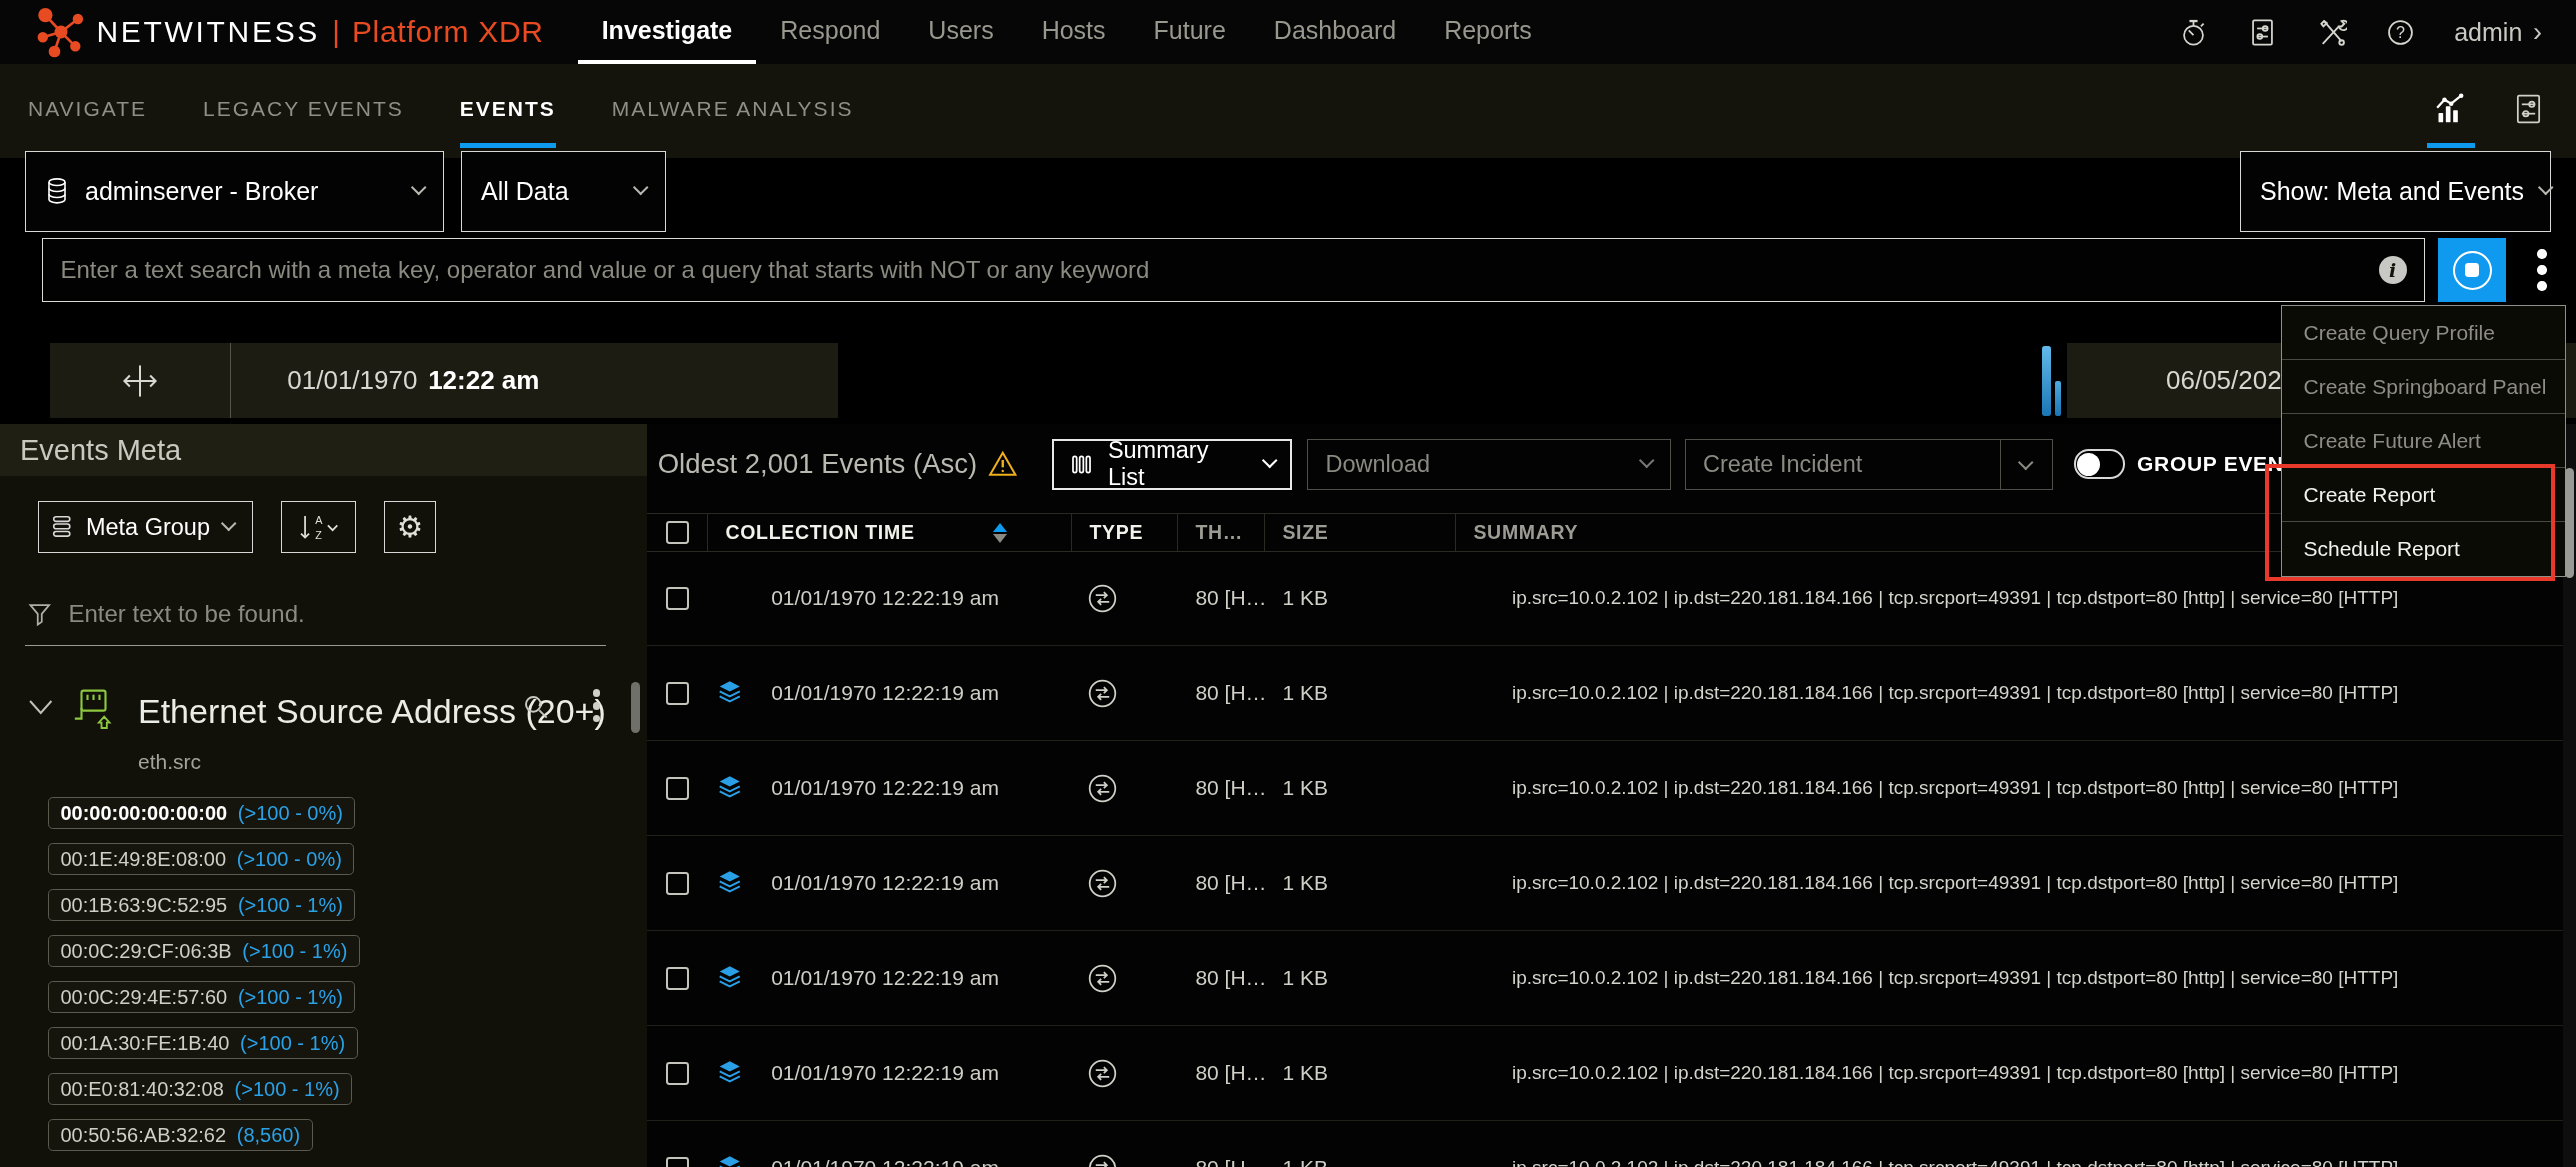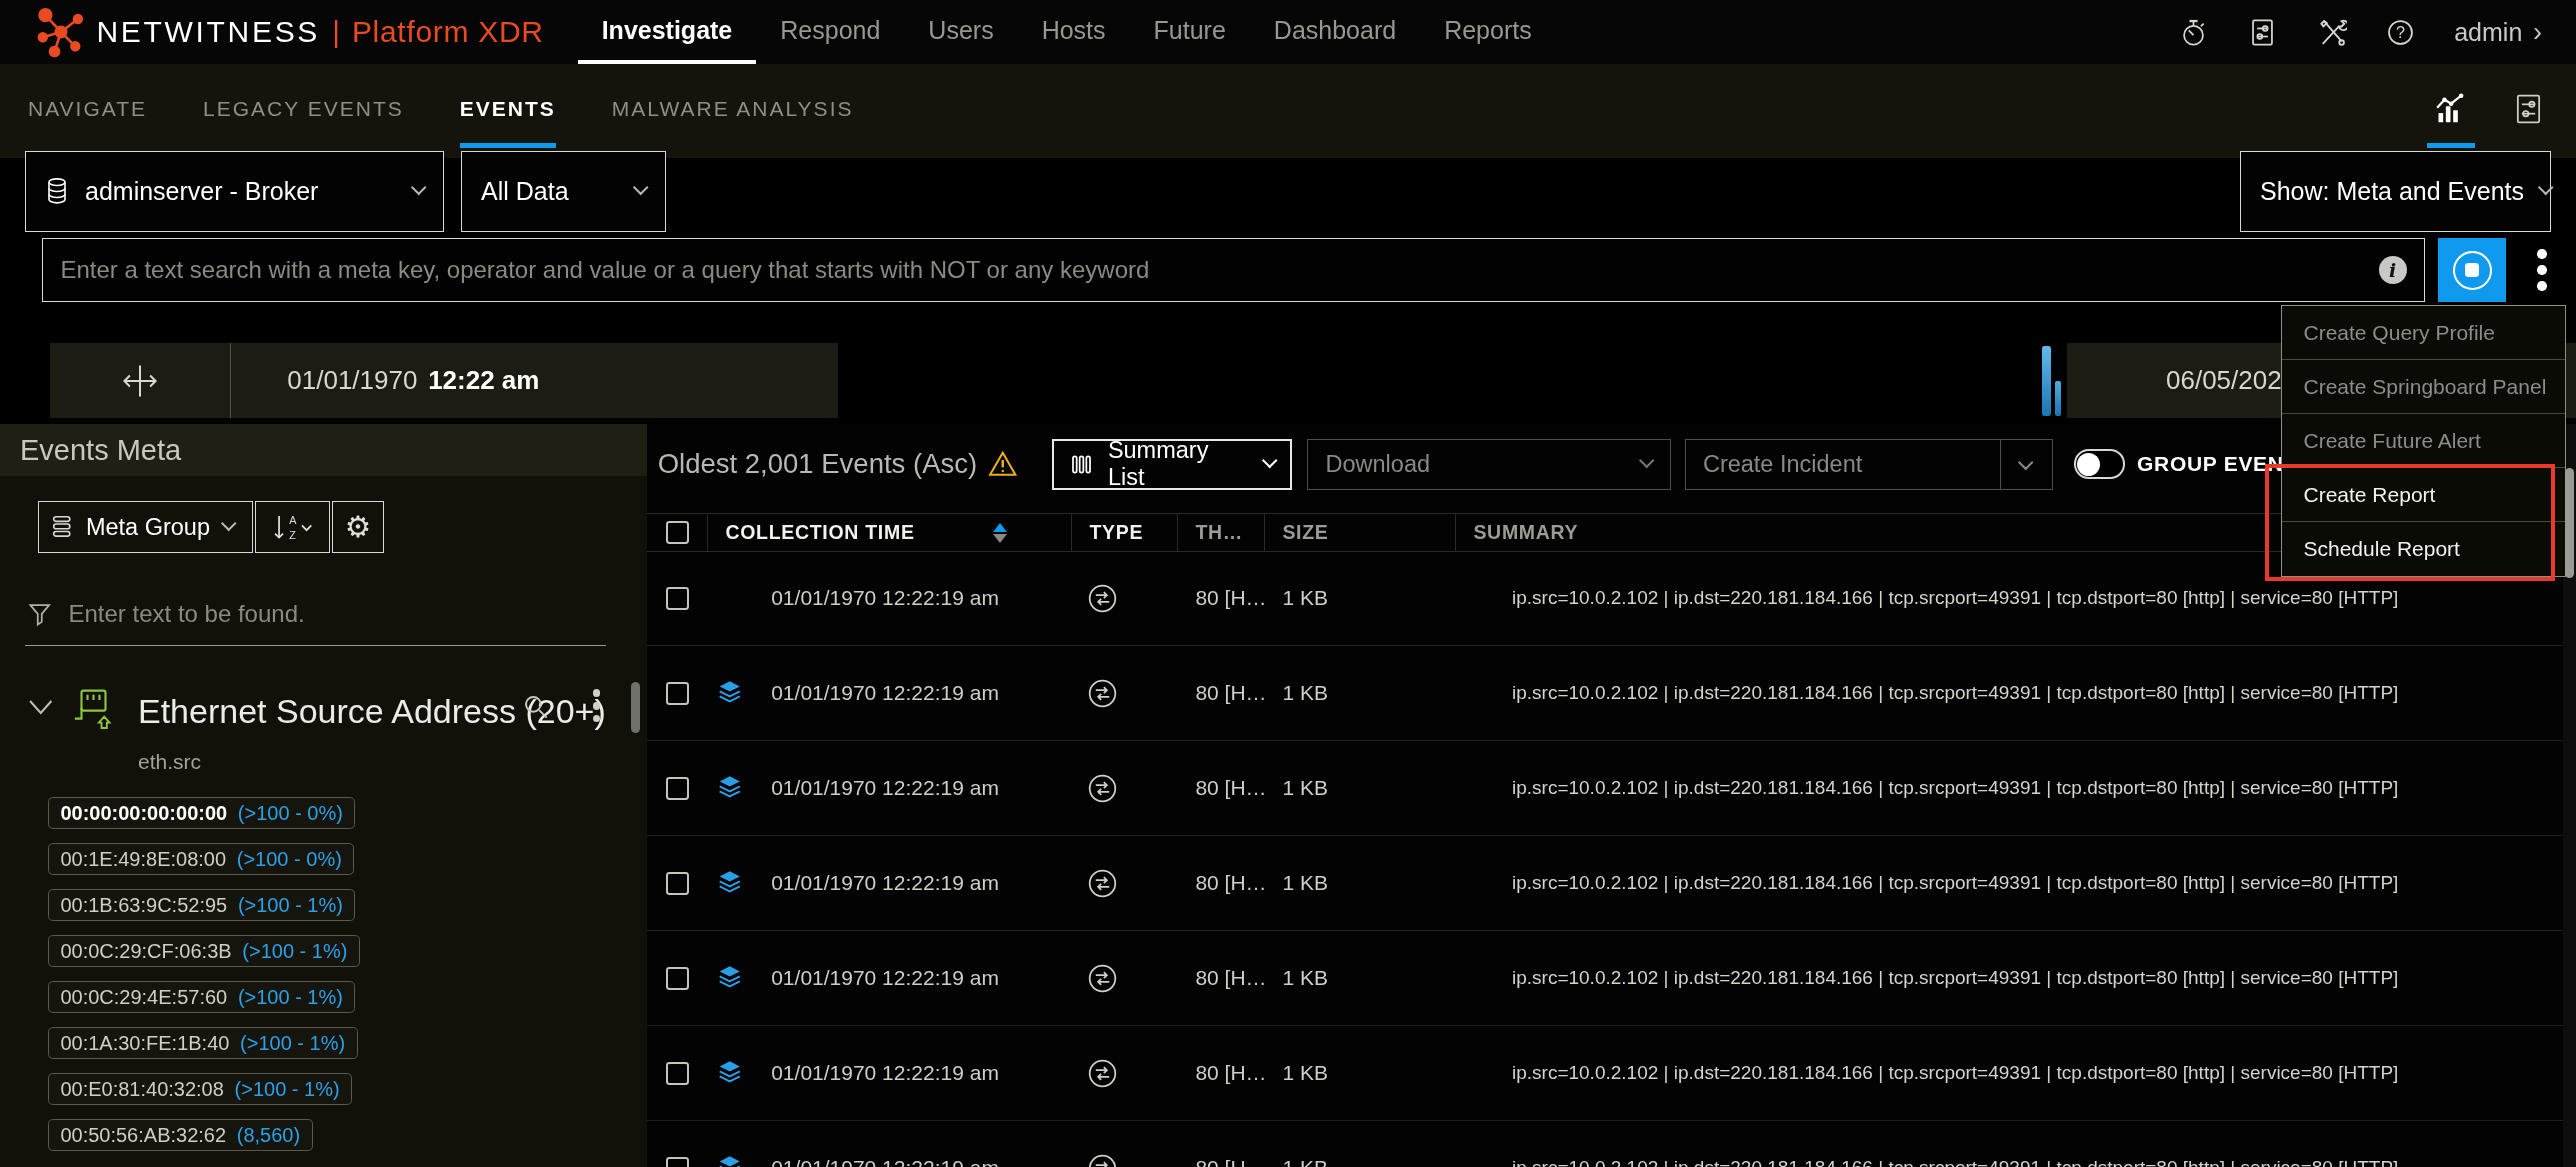--- a/index.html
+++ b/index.html
@@ -65,21 +65,21 @@
   .bar2{position:absolute;left:2055px;top:38px;width:6px;height:35px;background:linear-gradient(#4da9dd,#1a76b4);border-radius:2px}
 
   
   .content{position:absolute;top:424px;left:0;right:0;bottom:0}
 
   
   .meta-panel{position:absolute;left:0;top:0;bottom:0;width:764px;background:#11110a;border-right:1.3px solid #2c2c24}
   .mp-header{height:52px;background:#1f1f14;display:flex;align-items:center;padding:0 20px}
   .mp-title{font-size:29px;color:#c9c9c1}
   .mp-icons{margin-left:auto;display:flex;align-items:center;gap:29.5px}
-  .mp-toolbar{position:absolute;top:77px;left:38px;height:52px;display:flex;gap:2px}
+  .mp-toolbar{position:absolute;top:77px;left:38px;height:52px;display:flex;gap:28px}
   .dd-meta{width:215px;height:52px;border:1.3px solid #d8d8d8;display:flex;align-items:center;gap:13.4px;padding:0 12px;font-size:23.5px;color:#fff;cursor:pointer}
   .sq-btn{height:52px;border:1.3px solid #d8d8d8;display:flex;align-items:center;justify-content:center;cursor:pointer}
   .sort-btn{width:75px;gap:2.7px}.gear-btn{width:52px}
   .gear-glyph{font-size:29.5px;color:#e0e0da;line-height:1}
   .mp-filter{position:absolute;top:176px;left:27px;width:590px;display:flex;align-items:center;gap:16px}
   .filter-input{flex:1;background:transparent;border:none;outline:none;font-size:24px;color:#bbb;font-family:inherit}
   .filter-input::placeholder{color:#8a8a80}
   .mp-underline{position:absolute;top:221px;left:25px;width:581px;height:1.3px;background:#9a9a92}
   .mp-section{position:absolute;top:256px;left:0;right:0;height:62px}
   .sec-chev{position:absolute;left:25.5px;top:17.4px}

